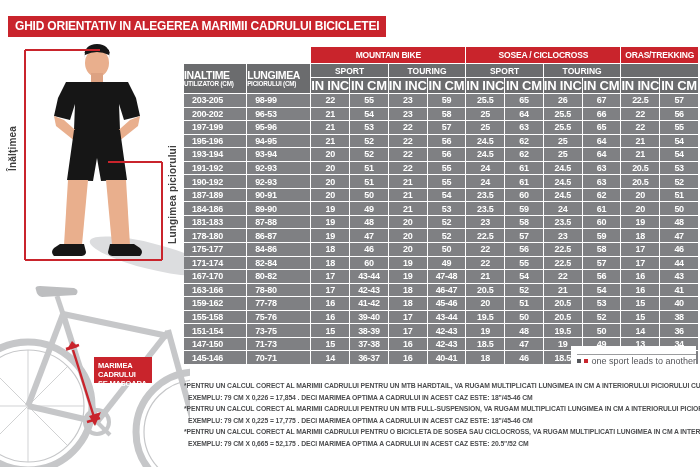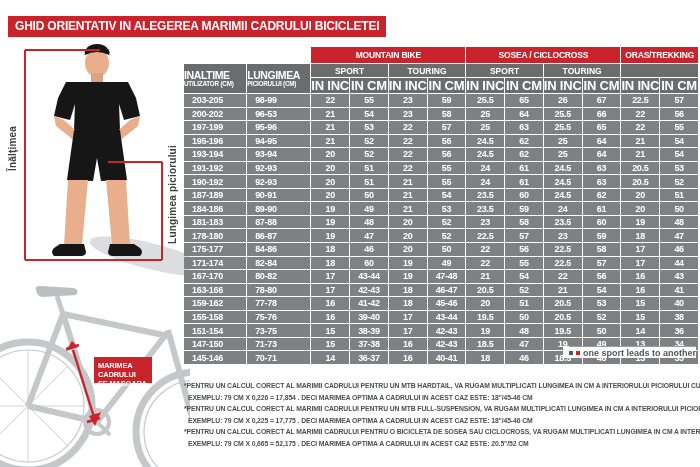--- a/index.html
+++ b/index.html
@@ -47,21 +47,21 @@
   
   .footnotes{position:absolute;left:184px;top:380px;width:514px;color:var(--ink);
     font-weight:bold;font-size:6.8px;line-height:11.6px;letter-spacing:-0.1px;white-space:nowrap;}
   .footnotes .ex{padding-left:4px;}
 
   
   .logo{position:absolute;right:4px;top:346px;text-align:right;background:#fff;padding-left:6px;}
   .logo-word{font-size:29px;font-weight:bold;letter-spacing:-1.5px;line-height:28px;display:inline-block;}
   .logo-sport{color:var(--red);}
   .logo-deals{color:#ffffff;-webkit-text-stroke:1.6px #55565a;margin-left:4px;}
-  .tagline{font-size:9px;font-weight:bold;color:#55565a;margin-top:0px;
+  .tagline{font-size:9px;font-weight:normal;color:#55565a;margin-top:8px;
     display:flex;align-items:center;justify-content:flex-end;gap:3px;border-top:1px solid #9b9c9e;padding-top:1px;}
   .sq{width:4px;height:4px;display:inline-block;}
   .sq.dark{background:#55565a;}
   .sq.red{background:var(--red);}
 </style>
 </head>
 <body>
 
 <div class="canvas">
 

